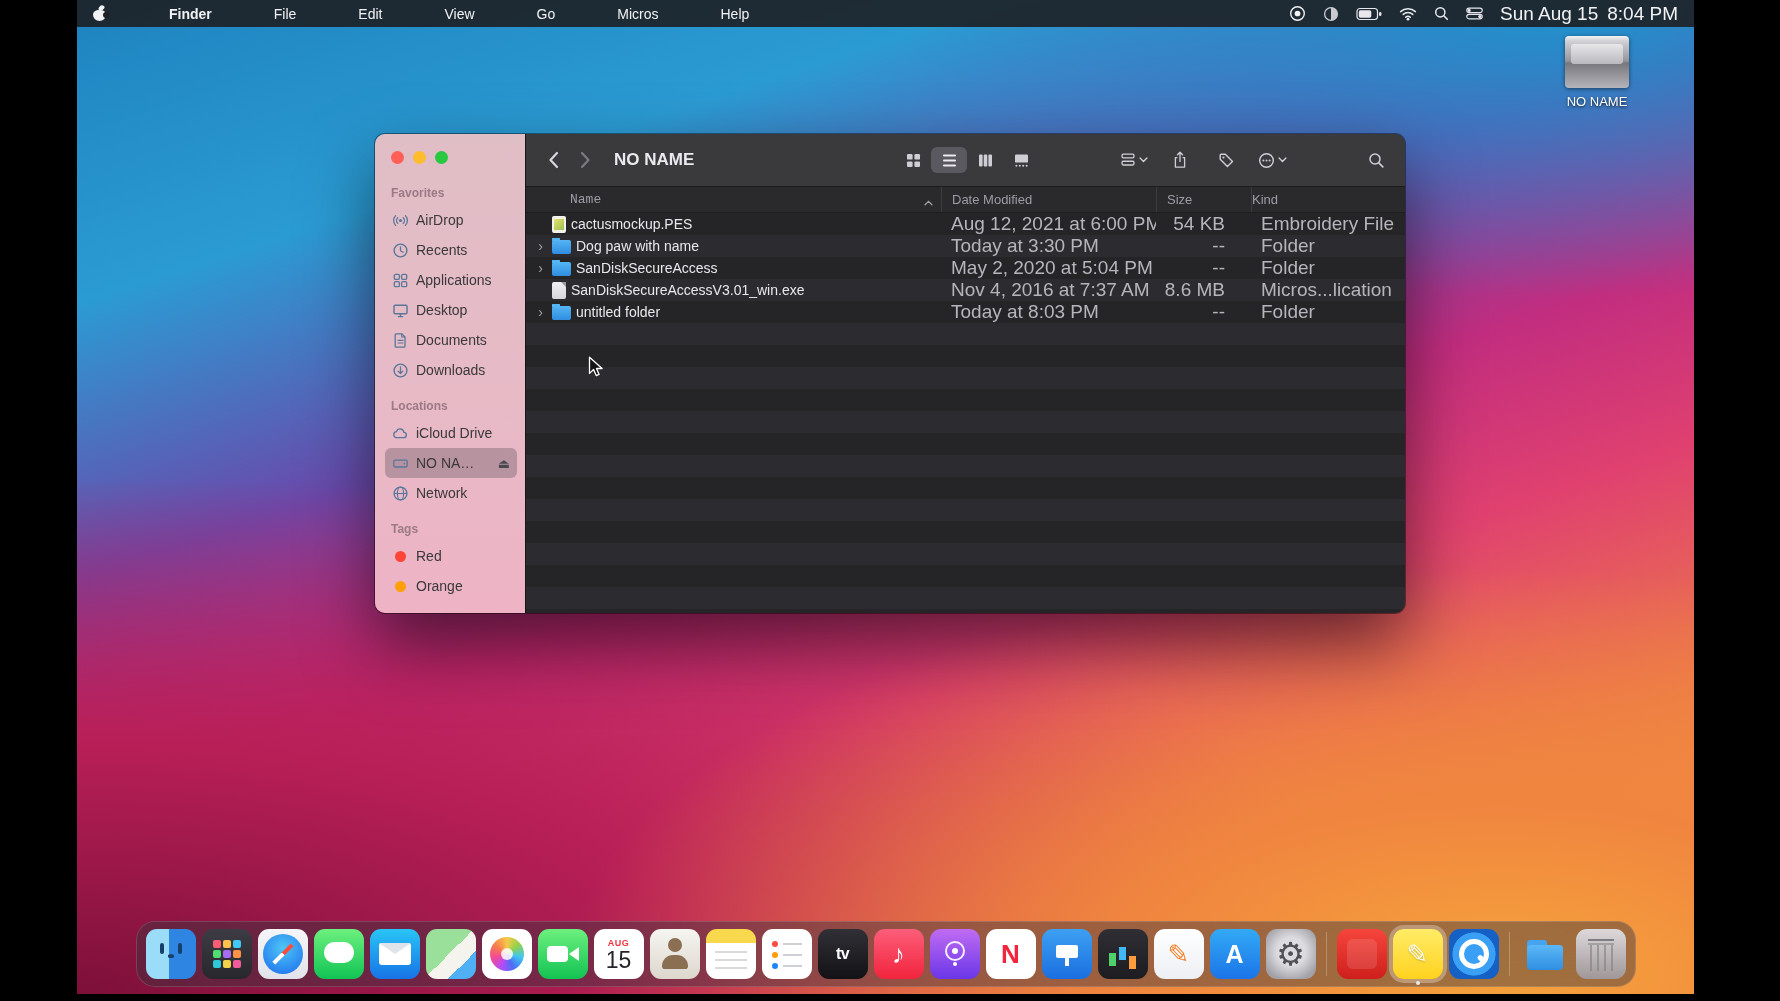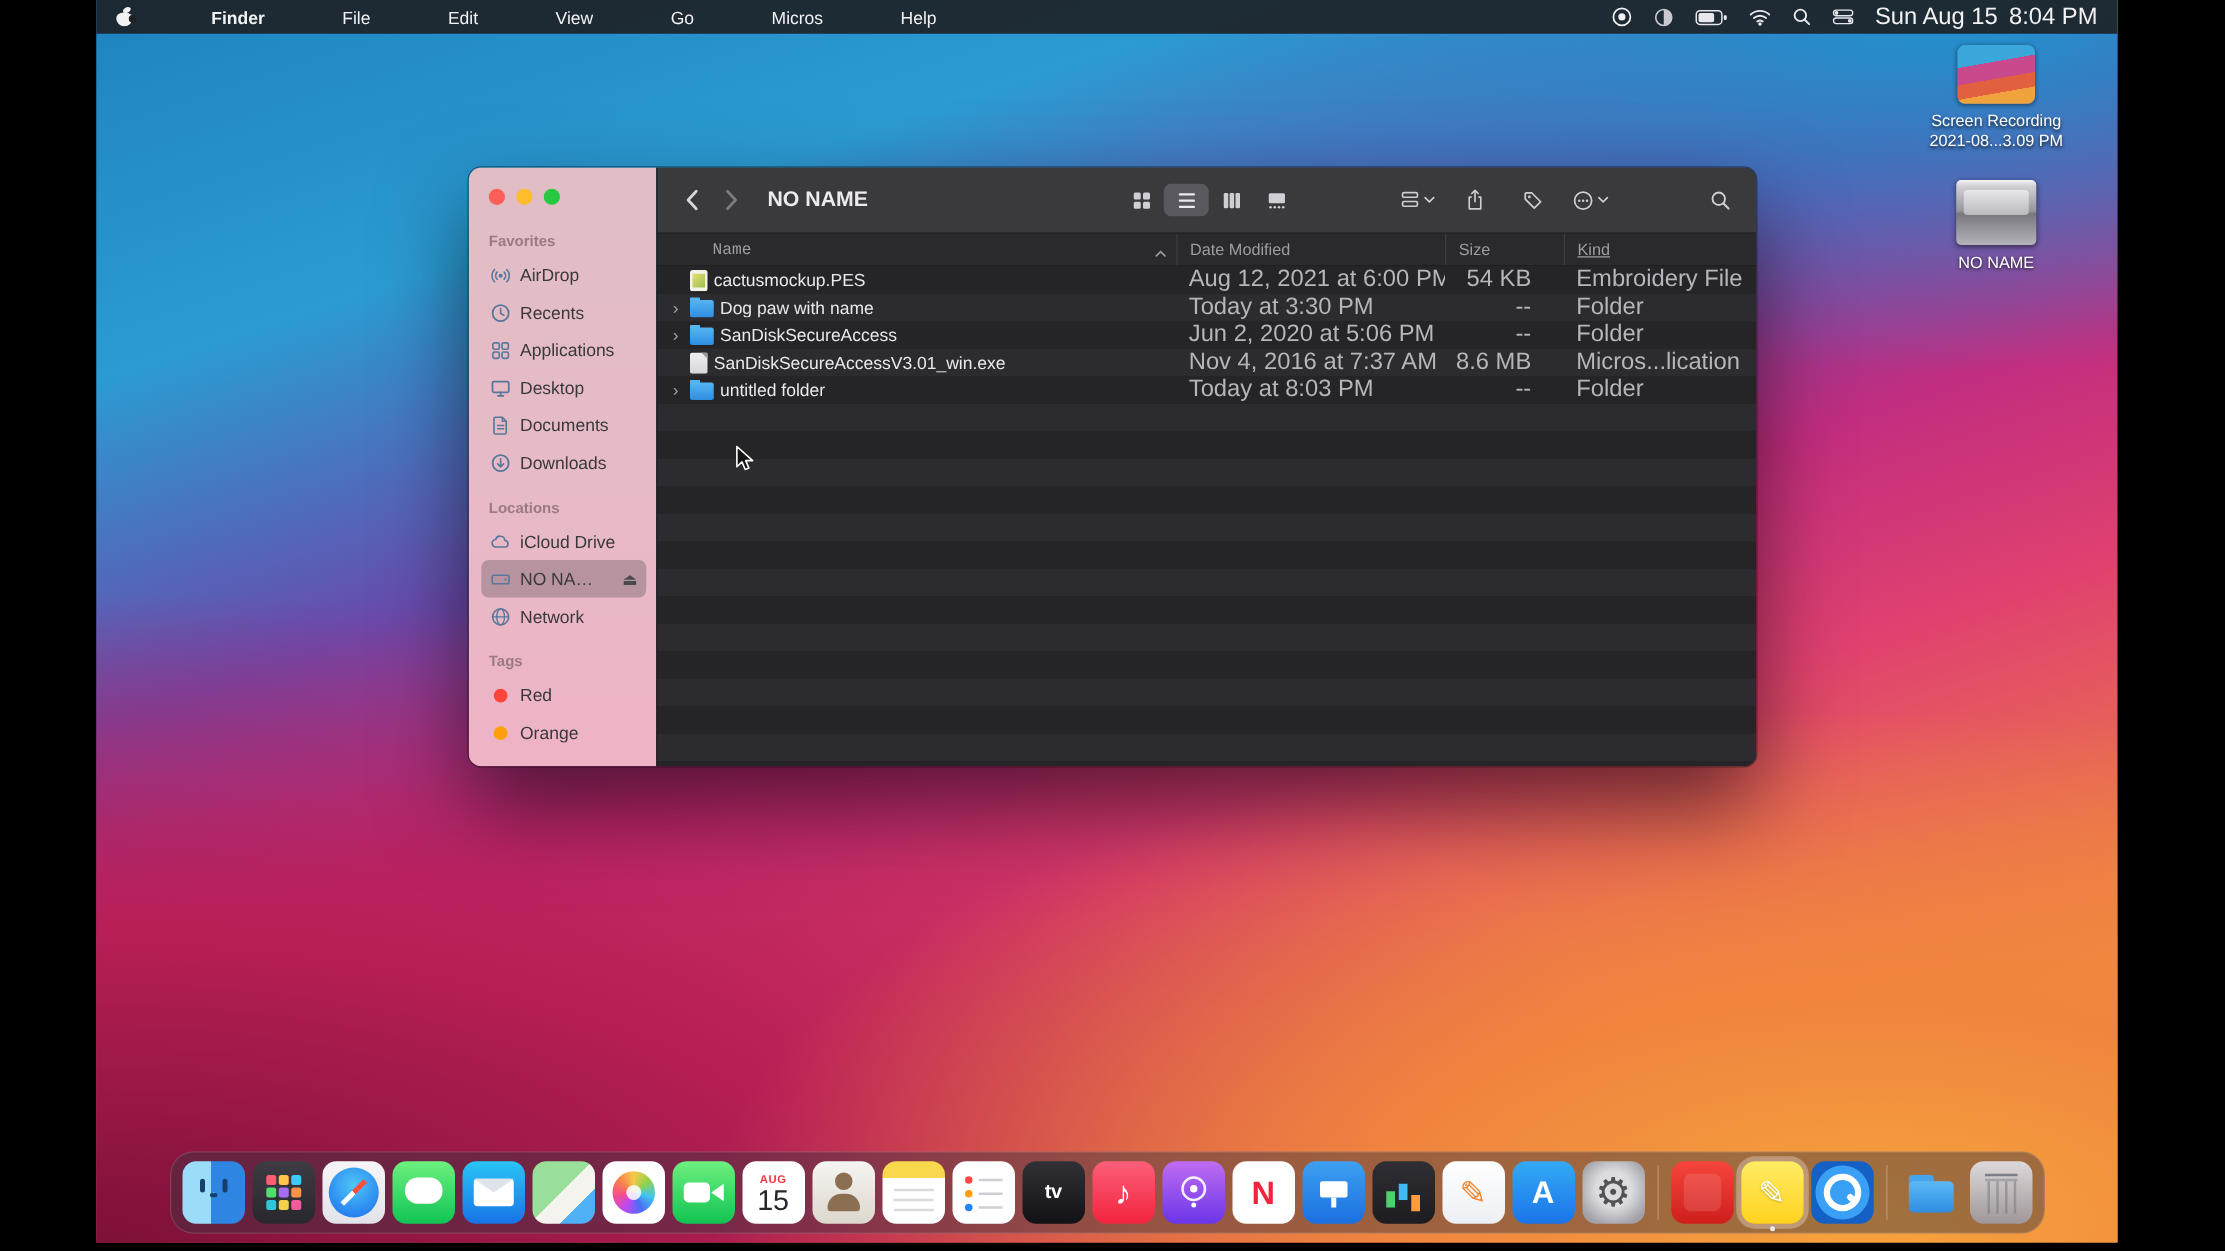--- a/index.html
+++ b/index.html
@@ -81,21 +81,21 @@
   .tb-btn{height:26px;min-width:30px;display:flex;align-items:center;justify-content:center;gap:3px;
     margin-right:16px;}
   .tb-btn:last-child{margin-right:0;}
 
   .list-header{height:25px;flex:none;display:grid;grid-template-columns:415px 215px 95px 1fr;
     background:#2a292c;border-bottom:1px solid #1f1f22;color:#9e9da3;font-size:13px;align-items:center;}
   .col-h{position:relative;height:100%;display:flex;align-items:center;box-sizing:border-box;}
   .col-h.name{padding-left:44px;font-family:Liberation Mono, monospace;}
   .col-h.date{padding-left:10px;border-left:1px solid #3d3c40;}
   .col-h.size{padding-left:10px;border-left:1px solid #3d3c40;}
-  .col-h.kind{padding-left:10px;border-left:1px solid #3d3c40;text-decoration:underline;}
+  .col-h.kind{border-left:1px solid #3d3c40;}
   .sort-caret{position:absolute;right:8px;top:8px;}
 
   .list-body{flex:1;position:relative;
     background:repeating-linear-gradient(180deg,#252528 0 22px,#2c2c30 22px 44px);}
   .row{display:grid;grid-template-columns:415px 215px 95px 1fr;height:22px;align-items:center;
     font-size:14px;cursor:default;}
   .cell{white-space:nowrap;overflow:hidden;}
   .name-cell{display:flex;align-items:center;gap:5px;padding-left:8px;color:#e9e8ec;}
   .disclosure{width:13px;flex:none;text-align:center;color:#a3a2a8;font-size:14px;line-height:1;}
   .fname{overflow:hidden;text-overflow:ellipsis;}
@@ -285,27 +285,20 @@
       </span>
       <span class="clock">
         <span>Sun Aug 15</span>
         <span>8:04 PM</span>
       </span>
     </div>
   </div>
 
   <div class="desktop-icons">
     <div class="desk-icon">
-      <div class="rec-thumb"></div>
-      <div class="desk-label">
-        <div>Screen Recording</div>
-        <div>2021-08...3.09 PM</div>
-      </div>
-    </div>
-    <div class="desk-icon">
       <div class="drive-gfx"></div>
       <div class="desk-label">NO NAME</div>
     </div>
   </div>
 
   <div class="window">
     <div class="sidebar">
       <div class="traffic">
         <span class="light red"></span>
         <span class="light yellow"></span>
@@ -562,21 +555,21 @@
             <div class="cell date-cell">Today at 3:30 PM</div>
             <div class="cell size-cell">--</div>
             <div class="cell kind-cell">Folder</div>
           </div>
           <div class="row">
             <div class="cell name-cell">
               <span class="disclosure">›</span>
               <span class="ficon folder"></span>
               <span class="fname">SanDiskSecureAccess</span>
             </div>
-            <div class="cell date-cell">Jun 2, 2020 at 5:06 PM</div>
+            <div class="cell date-cell">May 2, 2020 at 5:04 PM</div>
             <div class="cell size-cell">--</div>
             <div class="cell kind-cell">Folder</div>
           </div>
           <div class="row">
             <div class="cell name-cell">
               <span class="disclosure"></span>
               <span class="ficon exe-file"></span>
               <span class="fname">SanDiskSecureAccessV3.01_win.exe</span>
             </div>
             <div class="cell date-cell">Nov 4, 2016 at 7:37 AM</div>

